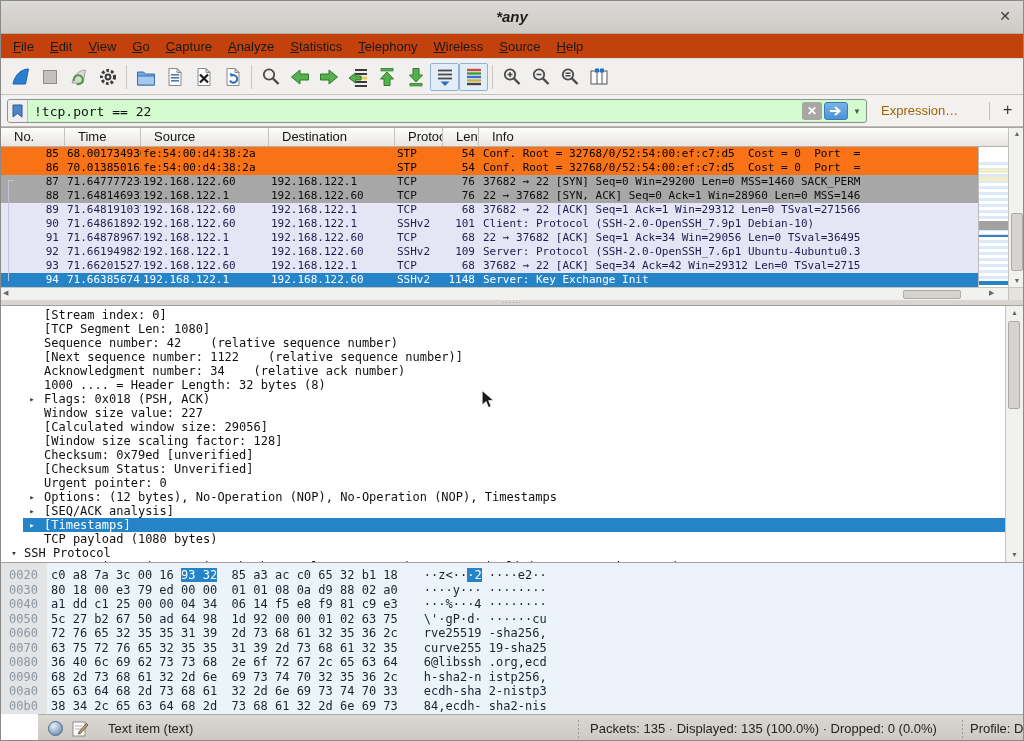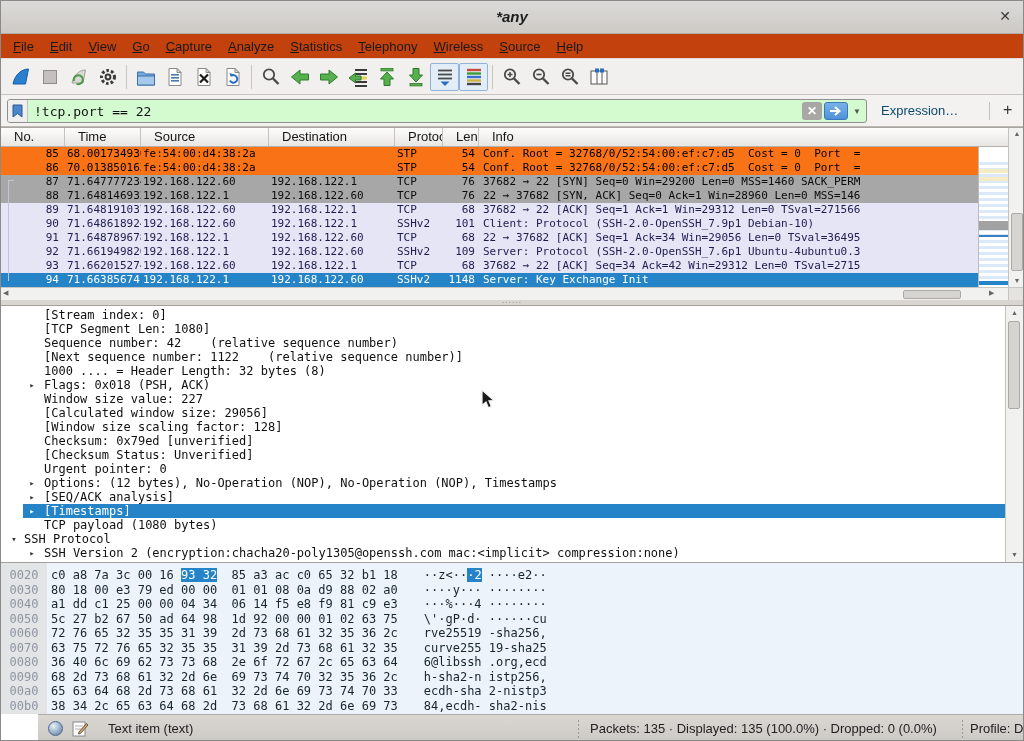--- a/index.html
+++ b/index.html
@@ -34,21 +34,21 @@
     border:1px solid #8f8f8f;border-radius:3px;display:flex;align-items:center;overflow:hidden;}
   .fbookmark{width:20px;height:22px;background:#efefef;border-right:1px solid #c0c0c0;
     display:flex;align-items:center;justify-content:center;}
   .finput{flex:1;border:none;outline:none;background:transparent;
     font-family:"DejaVu Sans Mono",monospace;font-size:13px;color:#111;padding:0 6px;}
   .fclear{width:20px;height:18px;background:#a9a7a4;border-radius:3px;color:#fff;font-size:12px;
     font-weight:bold;display:flex;align-items:center;justify-content:center;margin-right:2px;}
   .fapply{width:24px;height:18px;background:linear-gradient(#79b2e8,#4e92d8);border:1px solid #3a7ab8;
     border-radius:3px;display:flex;align-items:center;justify-content:center;margin-right:2px;}
   .fcaret{width:14px;font-size:8px;color:#555;text-align:center;margin-right:2px;}
-  .fexpr{position:absolute;left:880px;top:8px;font-size:13px;color:#0c4a6e;}
+  .fexpr{position:absolute;left:880px;top:8px;font-size:13px;color:#a16207;}
   .fsep{position:absolute;left:988px;top:7px;width:1px;height:18px;background:#c4c1bd;}
   .fadd{position:absolute;left:1002px;top:6px;font-size:16px;color:#333;}
 
   
   .plist{position:absolute;left:0;top:126px;width:100%;height:173px;background:#fff;border-top:1px solid #a8a5a1;}
   .phead{position:absolute;left:0;top:0;width:100%;height:19px;display:flex;
     background:linear-gradient(#fdfdfc,#e8e6e3);border-bottom:1px solid #b4b1ad;font-size:13px;color:#151515;}
   .phcell{border-right:1px solid #c6c3bf;padding:1px 13px;white-space:nowrap;overflow:hidden;}
   .col0{width:64px;}.col1{width:76px;}.col2{width:128px;}.col3{width:126px;}
   .col4{width:48px;}.col5{width:36px;}.col6{flex:1;border-right:none;}
@@ -110,21 +110,21 @@
   .dline.sel::before{content:'';position:absolute;left:22px;right:0;top:0;bottom:0;background:#2584c8;}
   .dline.sel .dtext,.dline.sel .arr{color:#fff;}
   .dscroll{position:absolute;right:0;top:0;width:18px;height:100%;background:#f1f1f0;border-left:1px solid #c6c3bf;}
   .dscroll .up{top:1px;} .dscroll .down{bottom:1px;}
   .dscroll .sb-thumb{top:15px;height:88px;}
 
   
   .hpane{position:absolute;left:0;top:562px;width:100%;height:151px;background:#edf3fb;overflow:hidden;}
   .hofsband{position:absolute;left:0;top:0;width:46px;height:100%;background:#e3e4e6;}
   .hexrows{position:absolute;left:0;top:5px;width:100%;font-family:"DejaVu Sans Mono",monospace;
-    font-size:12px;line-height:14.5px;text-align:center;}
+    font-size:12px;line-height:14.5px;}
   .hrow{display:flex;height:14.5px;white-space:pre;}
   .hoff{width:38px;padding-left:8px;color:#8d96a2;}
   .hhex{margin-left:12px;color:#16242e;}
   .hascii{margin-left:26px;color:#16242e;}
   .hl{background:#2584c8;color:#fff;}
 
   
   .statusbar{position:absolute;left:0;top:713px;width:100%;height:28px;
     background:linear-gradient(#dbd8d4,#ccc9c5);border-top:1px solid #aeaba7;font-size:13px;color:#222;margin-left:37px;}
   .sb-expert{position:absolute;left:10px;top:6px;width:15px;height:15px;border-radius:50%;
@@ -461,20 +461,21 @@
   </div>
 
   <div class="splitter">······</div>
 
   <div class="dpane">
     <div class="dlines">
         <div class="dline ind2"><span class="dtext">[Stream index: 0]</span></div>
         <div class="dline ind2"><span class="dtext">[TCP Segment Len: 1080]</span></div>
         <div class="dline ind2"><span class="dtext">Sequence number: 42    (relative sequence number)</span></div>
         <div class="dline ind2"><span class="dtext">[Next sequence number: 1122    (relative sequence number)]</span></div>
+        <div class="dline ind2"><span class="dtext">Acknowledgment number: 34    (relative ack number)</span></div>
         <div class="dline ind2"><span class="dtext">1000 .... = Header Length: 32 bytes (8)</span></div>
         <div class="dline ind1"><span class="arr">▸</span><span class="dtext">Flags: 0x018 (PSH, ACK)</span></div>
         <div class="dline ind2"><span class="dtext">Window size value: 227</span></div>
         <div class="dline ind2"><span class="dtext">[Calculated window size: 29056]</span></div>
         <div class="dline ind2"><span class="dtext">[Window size scaling factor: 128]</span></div>
         <div class="dline ind2"><span class="dtext">Checksum: 0x79ed [unverified]</span></div>
         <div class="dline ind2"><span class="dtext">[Checksum Status: Unverified]</span></div>
         <div class="dline ind2"><span class="dtext">Urgent pointer: 0</span></div>
         <div class="dline ind1"><span class="arr">▸</span><span class="dtext">Options: (12 bytes), No-Operation (NOP), No-Operation (NOP), Timestamps</span></div>
         <div class="dline ind1"><span class="arr">▸</span><span class="dtext">[SEQ/ACK analysis]</span></div>

